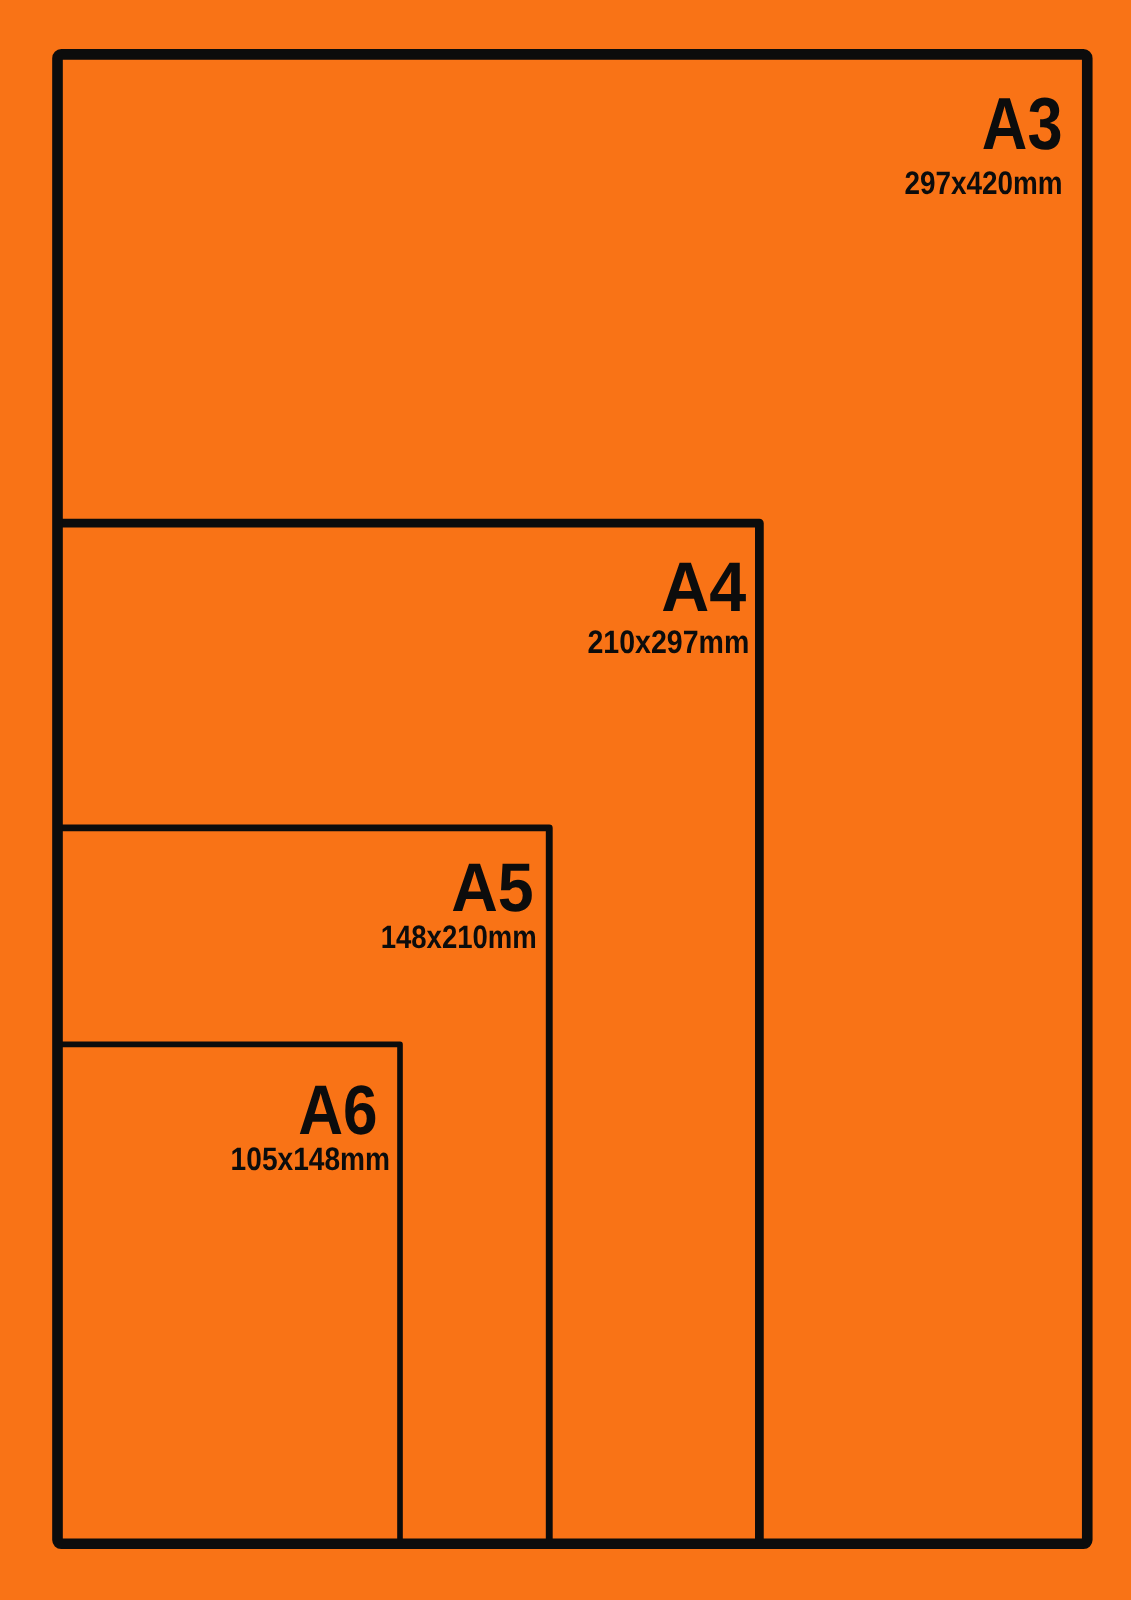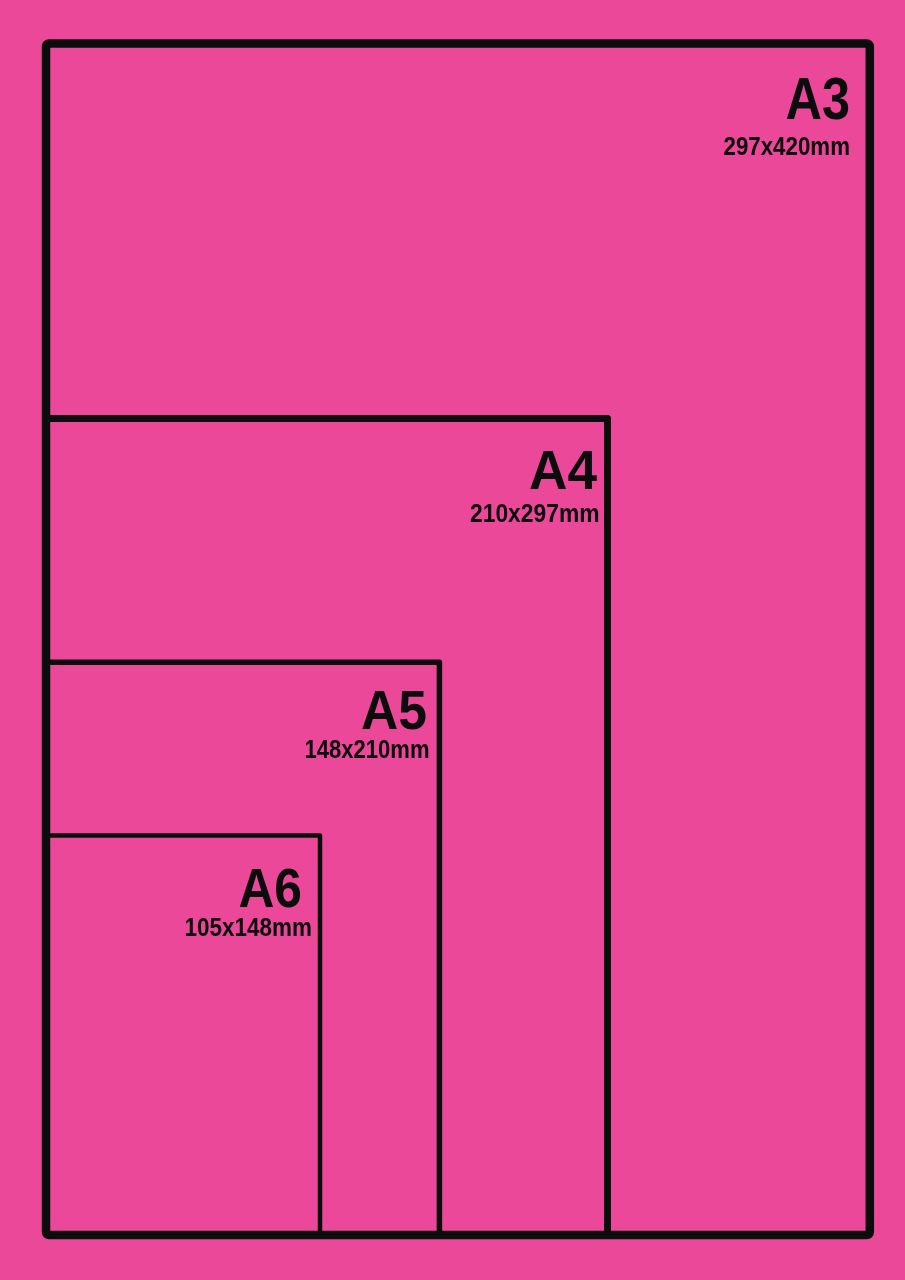--- a/index.html
+++ b/index.html
@@ -1,16 +1,16 @@
 <!DOCTYPE html>
 <html><head>
 <meta charset="utf-8">
 <style>
   html,body{margin:0;padding:0;background:#ffffff;}
-  .page{position:relative;width:905px;height:1280px;background:#ec4899;overflow:hidden;}
+  .page{position:relative;width:905px;height:1280px;background:#f97316;overflow:hidden;}
   svg{position:absolute;top:0;left:0;}
   text{font-family:"Liberation Sans",sans-serif;font-weight:bold;fill:#0c0c0c;}
 </style>
 </head>
 <body>
 
 <div class="page">
 <svg width="905" height="1280" viewBox="0 0 905 1280">
 
   <path d="M 46 418.5 H 607.5 V 1235" fill="none" stroke="#0c0c0c" stroke-width="7" stroke-linejoin="round"></path>

